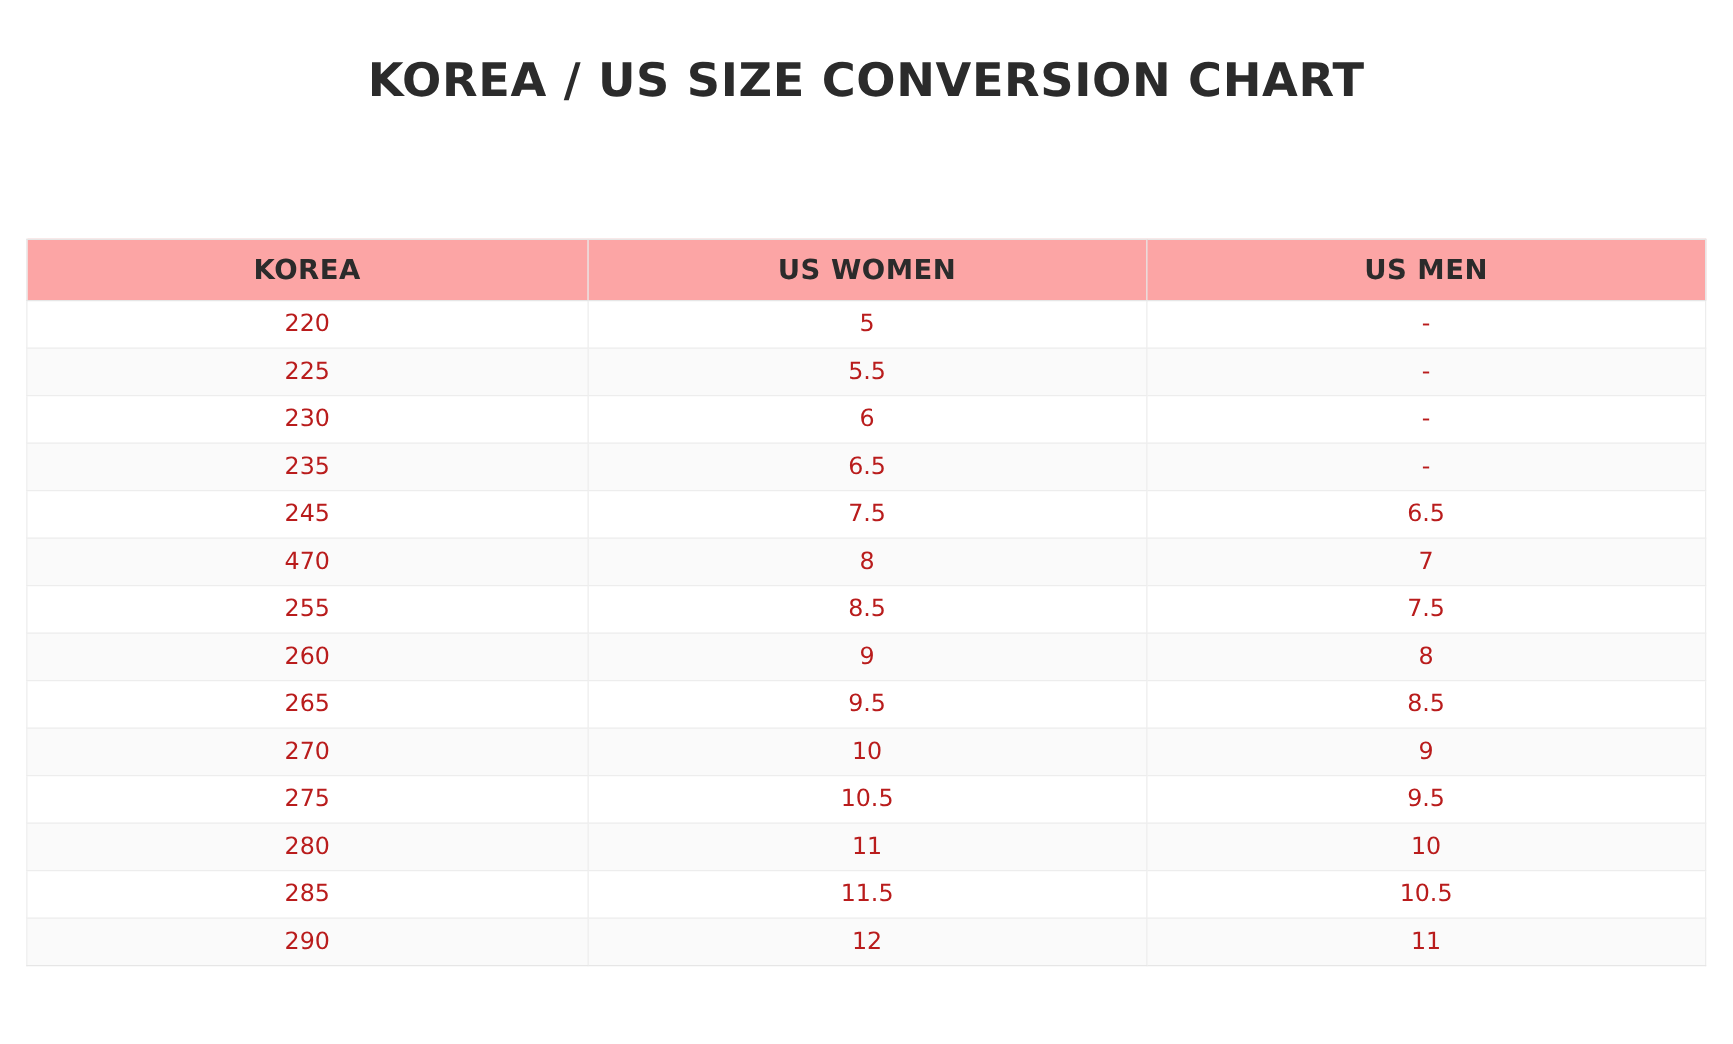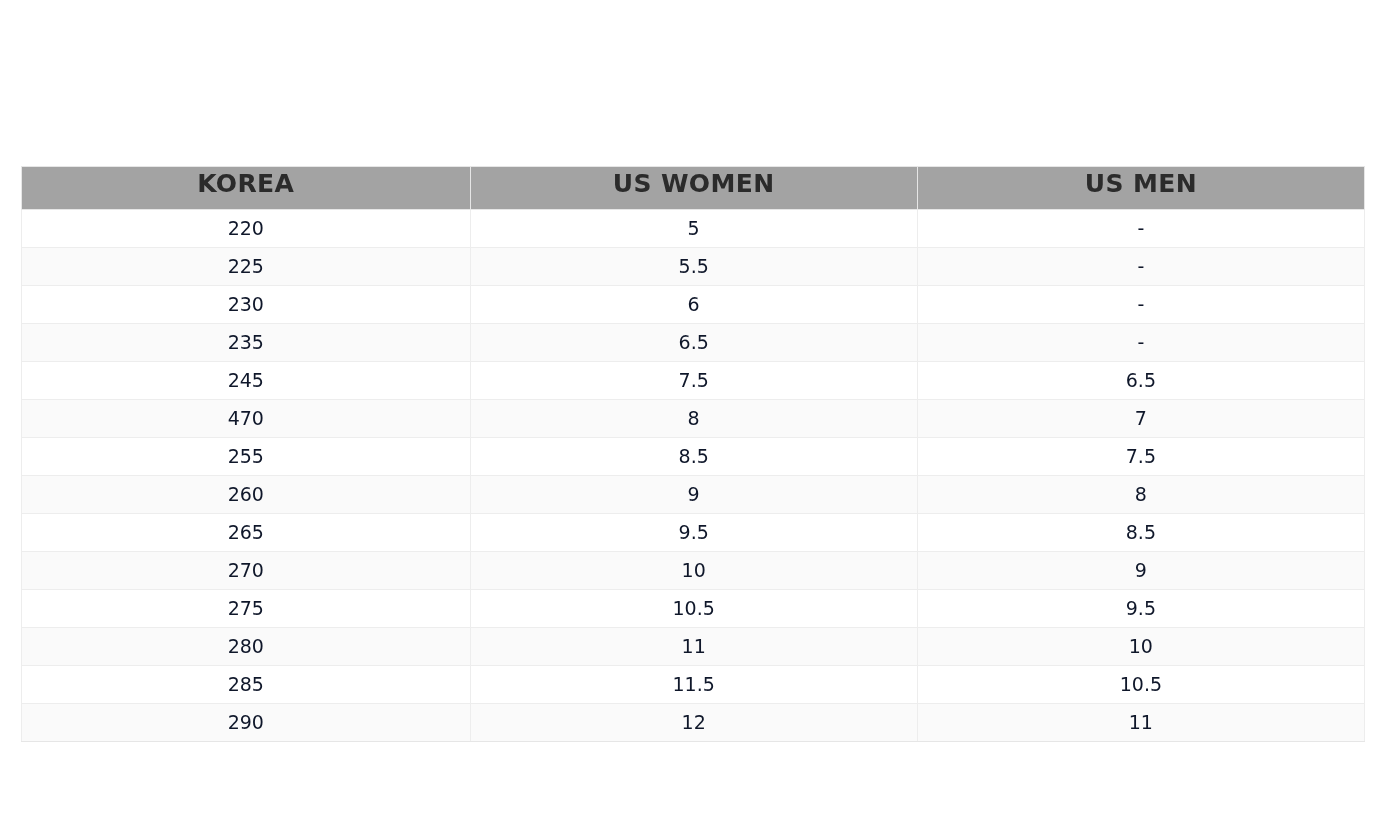--- a/index.html
+++ b/index.html
@@ -37,37 +37,37 @@
   }
   table.size-chart {
     border-collapse: collapse;
     width: 100%;
     table-layout: fixed;
   }
   table.size-chart col.c1 { width: 33.4%; }
   table.size-chart col.c2 { width: 33.3%; }
   table.size-chart col.c3 { width: 33.3%; }
   table.size-chart thead th {
-    background: #a3a3a3;
-    font-size: 25px;
+    background: #fca5a5;
+    font-size: 22px;
     font-weight: bold;
     letter-spacing: 0.4px;
     color: #2b2b2b;
     text-align: center;
-    padding: 2px 6px 11px 6px;
+    padding: 12px 6px 11px 6px;
     border-top: 1px solid #e6e6e6;
     border-bottom: 1px solid #e6e6e6;
     border-right: 1px solid #e6e6e6;
   }
   table.size-chart thead th:first-child {
     border-left: 1px solid #e6e6e6;
   }
   table.size-chart tbody td {
     font-size: 19px;
-    color: #0f172a;
+    color: #b91c1c;
     text-align: center;
     padding: 7px 6px 8px 6px;
     border-bottom: 1px solid #ededed;
     border-right: 1px solid #ededed;
     background: #ffffff;
   }
   table.size-chart tbody td:first-child {
     border-left: 1px solid #ededed;
   }
   table.size-chart tbody tr:nth-child(even) td {
@@ -75,20 +75,21 @@
   }
   table.size-chart tbody tr:last-child td {
     border-bottom: 1px solid #e6e6e6;
   }
 </style>
 </head>
 <body>
 
 <div class="page">
 
+  <h1 class="title">KOREA / US SIZE CONVERSION CHART</h1>
 
   <div class="table-wrap">
     <table class="size-chart">
       <colgroup>
         <col class="c1">
         <col class="c2">
         <col class="c3">
       </colgroup>
       <thead>
         <tr>

